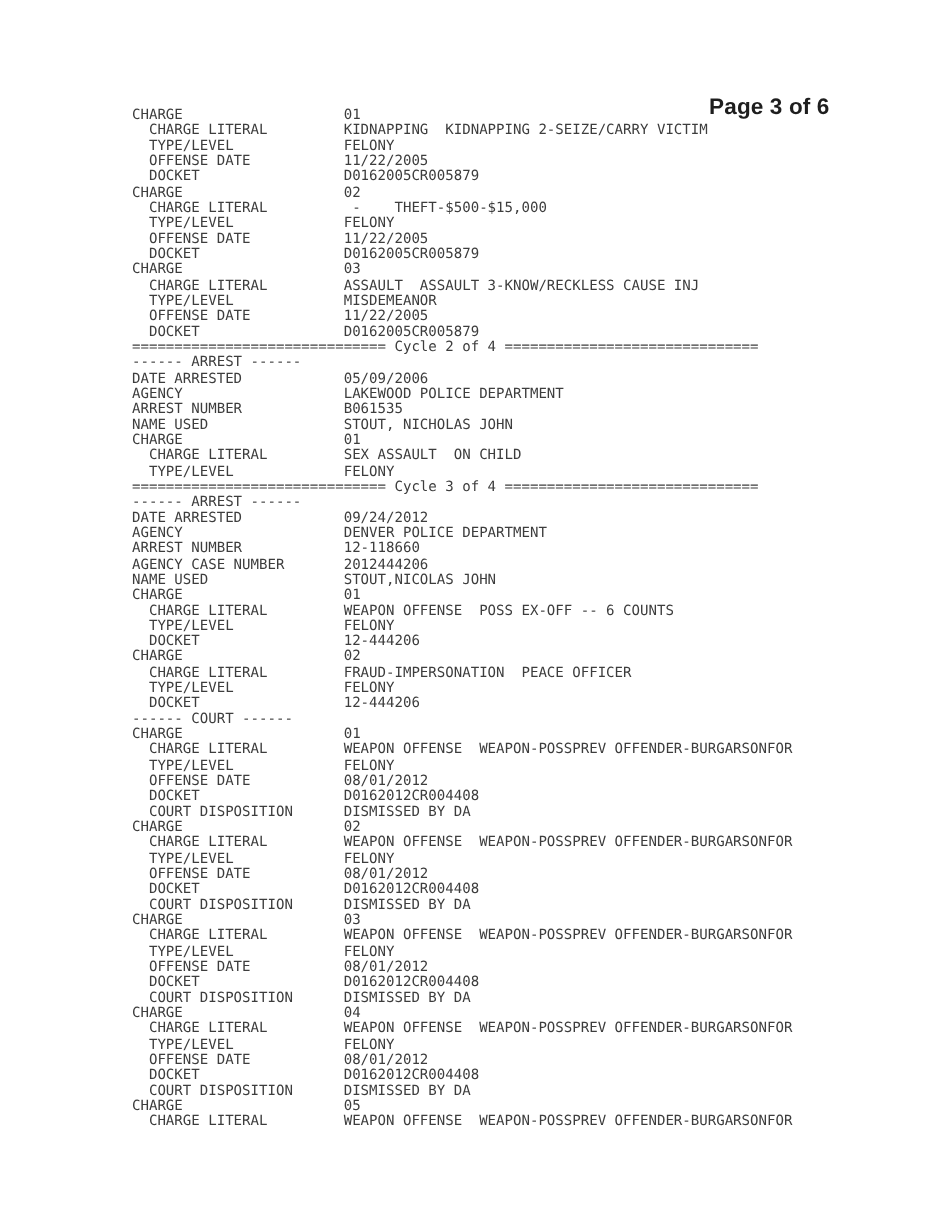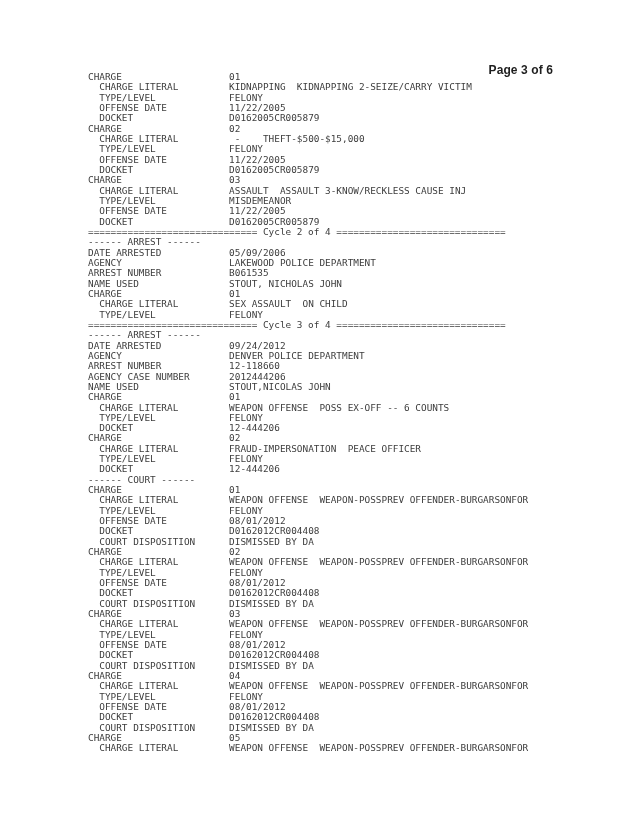--- a/index.html
+++ b/index.html
@@ -16,21 +16,21 @@
   .page {
     position: absolute;
     inset: 0;
     background: #ffffff;
   }
   .page-indicator {
     position: absolute;
     top: 63px;
     right: 81px;
     font-family: "Liberation Sans", sans-serif;
-    font-size: 12px;
+    font-size: 15px;
     font-weight: 600;
     color: #1e1e1e;
     letter-spacing: 0.1px;
   }
   .doc {
     position: absolute;
     left: 88px;
     top: 72px;
     font-family: "DejaVu Sans Mono", "Liberation Mono", monospace;
     font-size: 9.4px;

